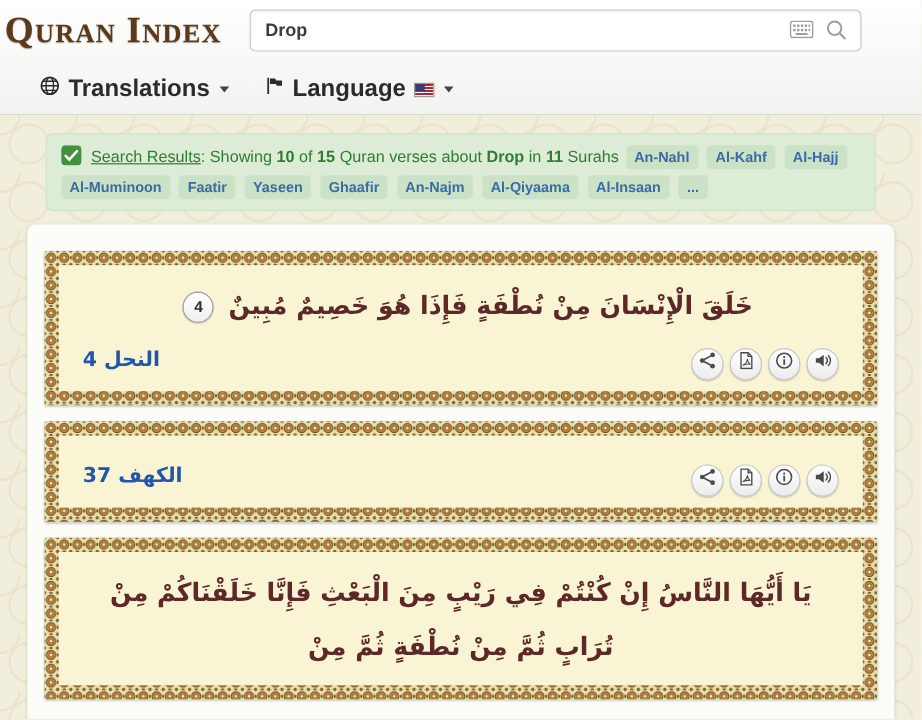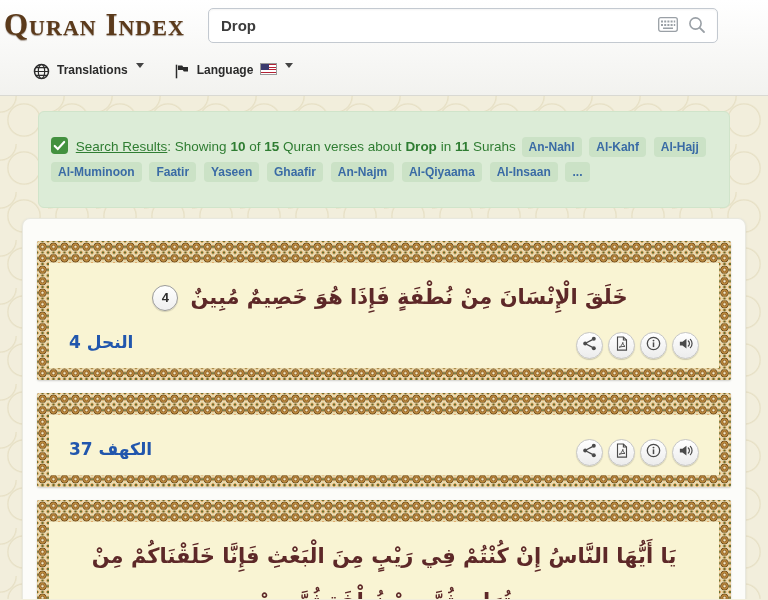--- a/index.html
+++ b/index.html
@@ -28,22 +28,22 @@
     font-family:"Liberation Sans", sans-serif;
     font-size:15px; font-weight:700; color:#3c3c3c;
     background:#fff; outline:none;
     box-shadow:inset 0 1px 2px rgba(0,0,0,.05);
   }
   .searchwrap .kbd-ic { position:absolute; right:40px; top:9px; color:#9aa0a6; cursor:pointer; }
   .searchwrap .mag-ic { position:absolute; right:12px; top:8px; color:#9aa0a6; cursor:pointer; }
 
   .nav { position:absolute; left:33px; top:63px; display:flex; gap:30px; align-items:center; }
   .nav-item {
-    display:flex; gap:7px;
-    font-size:12px; font-weight:700; color:#2b2b2b; cursor:pointer;
+    display:flex; align-items:center; gap:7px;
+    font-size:20px; font-weight:700; color:#2b2b2b; cursor:pointer;
   }
   .nav-item svg { color:#2b2b2b; }
   .caret {
     width:0; height:0; margin-left:1px;
     border-left:4px solid transparent; border-right:4px solid transparent;
     border-top:5px solid #444;
   }
   .usflag {
     position:relative; width:17px; height:12px; border:1px solid #9a9a9a;
     background:repeating-linear-gradient(180deg,#b22234 0 1.3px,#ffffff 1.3px 2.6px);
@@ -59,21 +59,21 @@
     background-color:#f2eedc;
     background-image:
       radial-gradient(circle at 24px 24px, rgba(0,0,0,0) 15px, #e6dfc4 16px, rgba(0,0,0,0) 17.5px),
       radial-gradient(circle at 0px 0px, rgba(0,0,0,0) 15px, #e6dfc4 16px, rgba(0,0,0,0) 17.5px);
     background-size:48px 48px;
   }
 
   .alert {
     margin:0 38px; border-radius:6px;
     background:#dcecd7; border:1px solid #d0e4ca;
-    padding:24px 10px; line-height:1.6;
+    padding:8px 10px; line-height:1.6;
     color:#2f7d32; font-size:13.5px;
   }
   .alert .cb { vertical-align:-3px; margin:0 4px 0 2px; }
   .alert .title { text-decoration:underline; }
   .alert b { font-weight:700; }
   .tag {
     display:inline-block; background:#cbe2c6; color:#3a6ba5;
     font-size:12px; font-weight:700; line-height:1;
     padding:4px 7px; border-radius:4px; margin:1px 2px; cursor:pointer;
     white-space:nowrap;
@@ -91,21 +91,21 @@
   .card {
     padding:12px; margin-bottom:13px; border-radius:2px;
     background-color:#e9dcb0;
     background-image:
       radial-gradient(circle, #f3e9c6 0.8px, #8a5a22 1.7px, #cf9a45 2.7px, #6e4a1c 3.9px, #efe5bf 4.6px, rgba(0,0,0,0) 5.1px),
       radial-gradient(circle, #5f6e30 0.9px, #d98032 1.3px, rgba(0,0,0,0) 1.8px);
     background-size:11px 11.5px, 5.5px 5.75px;
     background-position:0 0, 2.75px 2.9px;
     box-shadow:0 1px 2px rgba(0,0,0,.18);
   }
-  .card-inner { background:#f9f4d3; padding:12px 20px 9px;margin-top:10px; }
+  .card-inner { background:#f9f4d3; padding:12px 20px 9px; }
   .ayah {
     direction:rtl; text-align:center;
     font-family:"DejaVu Sans", sans-serif;
     font-size:21px; font-weight:700; line-height:2.15;
     color:#5d2828;
   }
   .vnum {
     display:inline-flex; align-items:center; justify-content:center;
     width:26px; height:26px; border-radius:50%;
     background:linear-gradient(#ffffff,#efefef);

